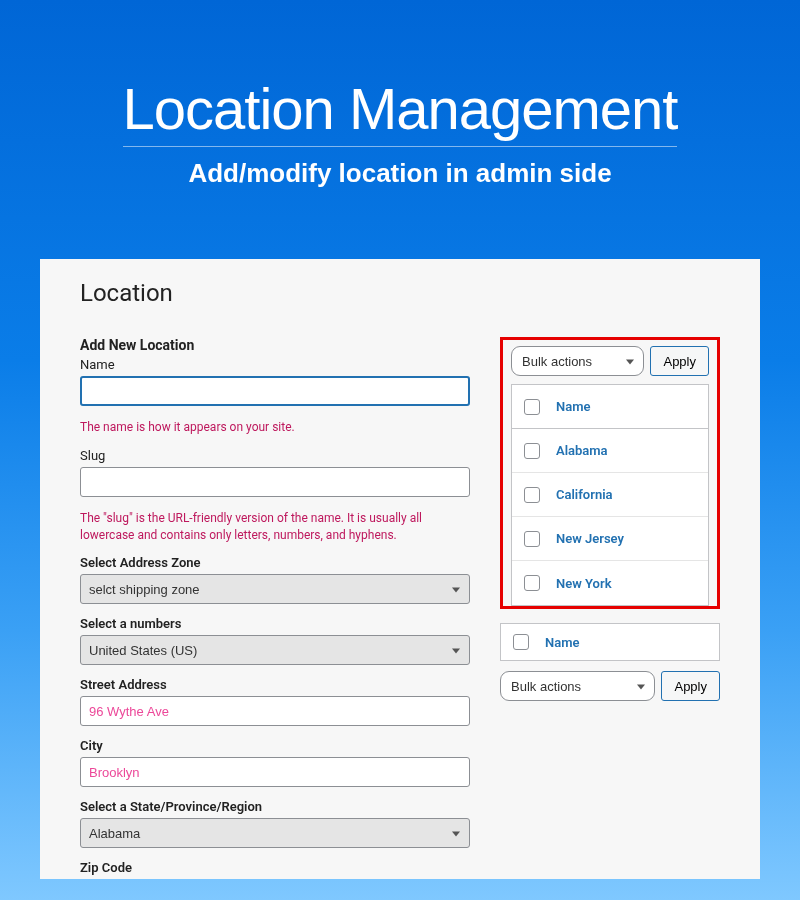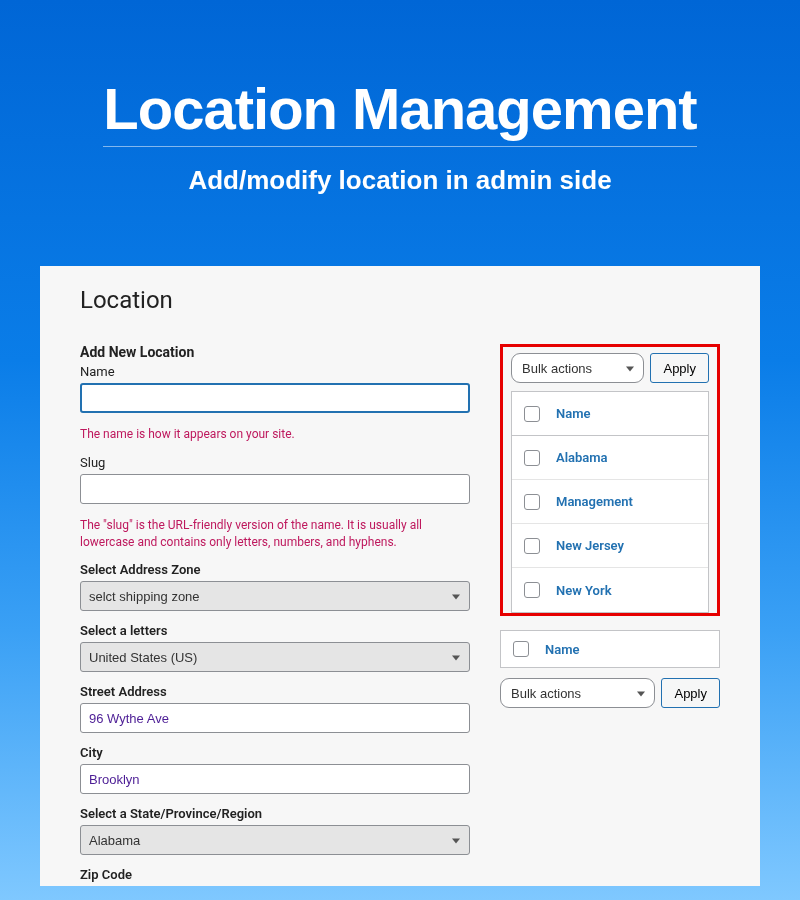--- a/index.html
+++ b/index.html
@@ -10,28 +10,28 @@
       background: linear-gradient(180deg, #0066d6 0%, #0a7de8 40%, #3aa0f5 70%, #7fc8ff 100%);
       overflow: hidden;
     }
     .hero {
       text-align: center;
       padding: 75px 20px 40px;
       color: #fff;
     }
     .hero-title {
       font-size: 58px;
-      font-weight: 700;
+      font-weight: 400;
       letter-spacing: -1px;
       font-family: "Arial Narrow", Arial, sans-serif;
       font-stretch: condensed;
       border-bottom: 1px solid rgba(255,255,255,0.5);
       display: inline-block;
       padding-bottom: 4px;
-      margin-bottom: 18px;
+      margin-bottom: 11px;
     }
     .hero-sub {
       font-size: 26px;
       font-weight: 600;
       font-family: "Arial Narrow", Arial, sans-serif;
       font-stretch: condensed;
     }
     .panel {
       background: #f7f7f7;
       margin: 30px 40px 0;
@@ -74,21 +74,21 @@
       line-height: 1.4;
     }
     .input {
       width: 100%;
       height: 30px;
       padding: 4px 8px;
       font-size: 13px;
       border: 1px solid #8c8f94;
       border-radius: 3px;
       background: #fff;
-      color: #4c1d95;
+      color: #ec4899;
     }
     .input-focus {
       border: 2px solid #2271b1;
       outline: none;
     }
     .select {
       width: 100%;
       height: 30px;
       padding: 4px 26px 4px 8px;
       font-size: 13px;
@@ -221,21 +221,21 @@
       <div class="field">
         <span class="label label-bold">Select Address Zone</span>
         <div class="select-wrap">
           <select class="select">
             <option>selct shipping zone</option>
           </select>
         </div>
       </div>
 
       <div class="field">
-        <span class="label label-bold">Select a letters</span>
+        <span class="label label-bold">Select a numbers</span>
         <div class="select-wrap">
           <select class="select">
             <option>United States (US)</option>
           </select>
         </div>
       </div>
 
       <div class="field">
         <span class="label label-bold">Street Address</span>
         <input class="input" value="96 Wythe Ave" style="">
@@ -275,21 +275,21 @@
           <div class="trow header">
             <div class="tcheck"></div>
             <span class="tname sortable">Name</span>
           </div>
           <div class="trow">
             <div class="tcheck"></div>
             <span class="tname">Alabama</span>
           </div>
           <div class="trow">
             <div class="tcheck"></div>
-            <span class="tname">Management</span>
+            <span class="tname">California</span>
           </div>
           <div class="trow">
             <div class="tcheck"></div>
             <span class="tname">New Jersey</span>
           </div>
           <div class="trow">
             <div class="tcheck"></div>
             <span class="tname">New York</span>
           </div>
         </div>

